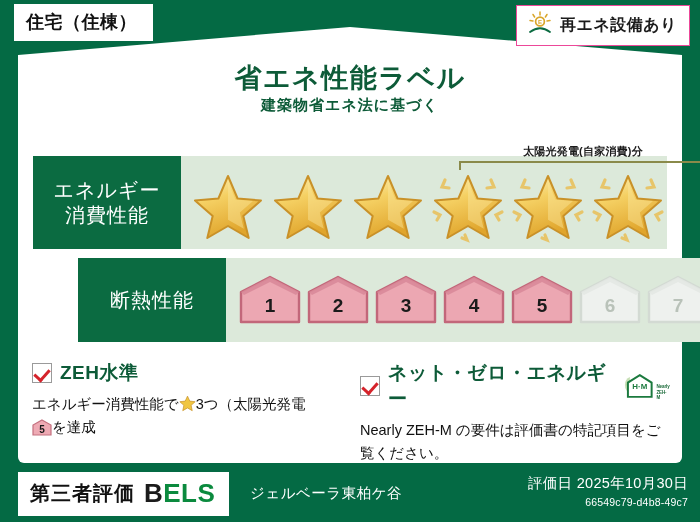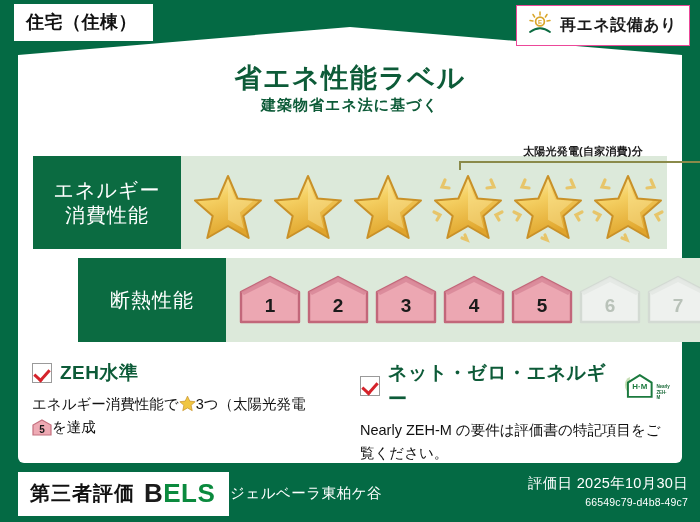--- a/index.html
+++ b/index.html
@@ -131,21 +131,21 @@
   #bels-box{
     position:absolute; left:18px; top:8px;
     background:#fff; padding:6px 14px 7px 12px;
     display:flex; align-items:center; gap:9px;
   }
   #bels-box .jp{ font-size:20px; font-weight:bold; color:#111; letter-spacing:1px;}
   #bels-box .bels{ font-size:26px; font-weight:bold; letter-spacing:.5px; }
   #bels-box .bels .b{ color:#1b1b1b; }
   #bels-box .bels .els{ color:#0b8a3e; }
   #bldg-name{
-    position:absolute; left:230px; top:20px;
+    position:absolute; left:250px; top:20px;
     color:#fff; font-size:14.5px; letter-spacing:.5px;
   }
   #eval-date{
     position:absolute; right:12px; top:10px; text-align:right; color:#fff;
   }
   #eval-date .d{ font-size:14.5px; letter-spacing:.3px;}
   #eval-date .id{ font-size:10.5px; margin-top:3px; letter-spacing:.2px;}
 </style>
 </head>
 <body>

